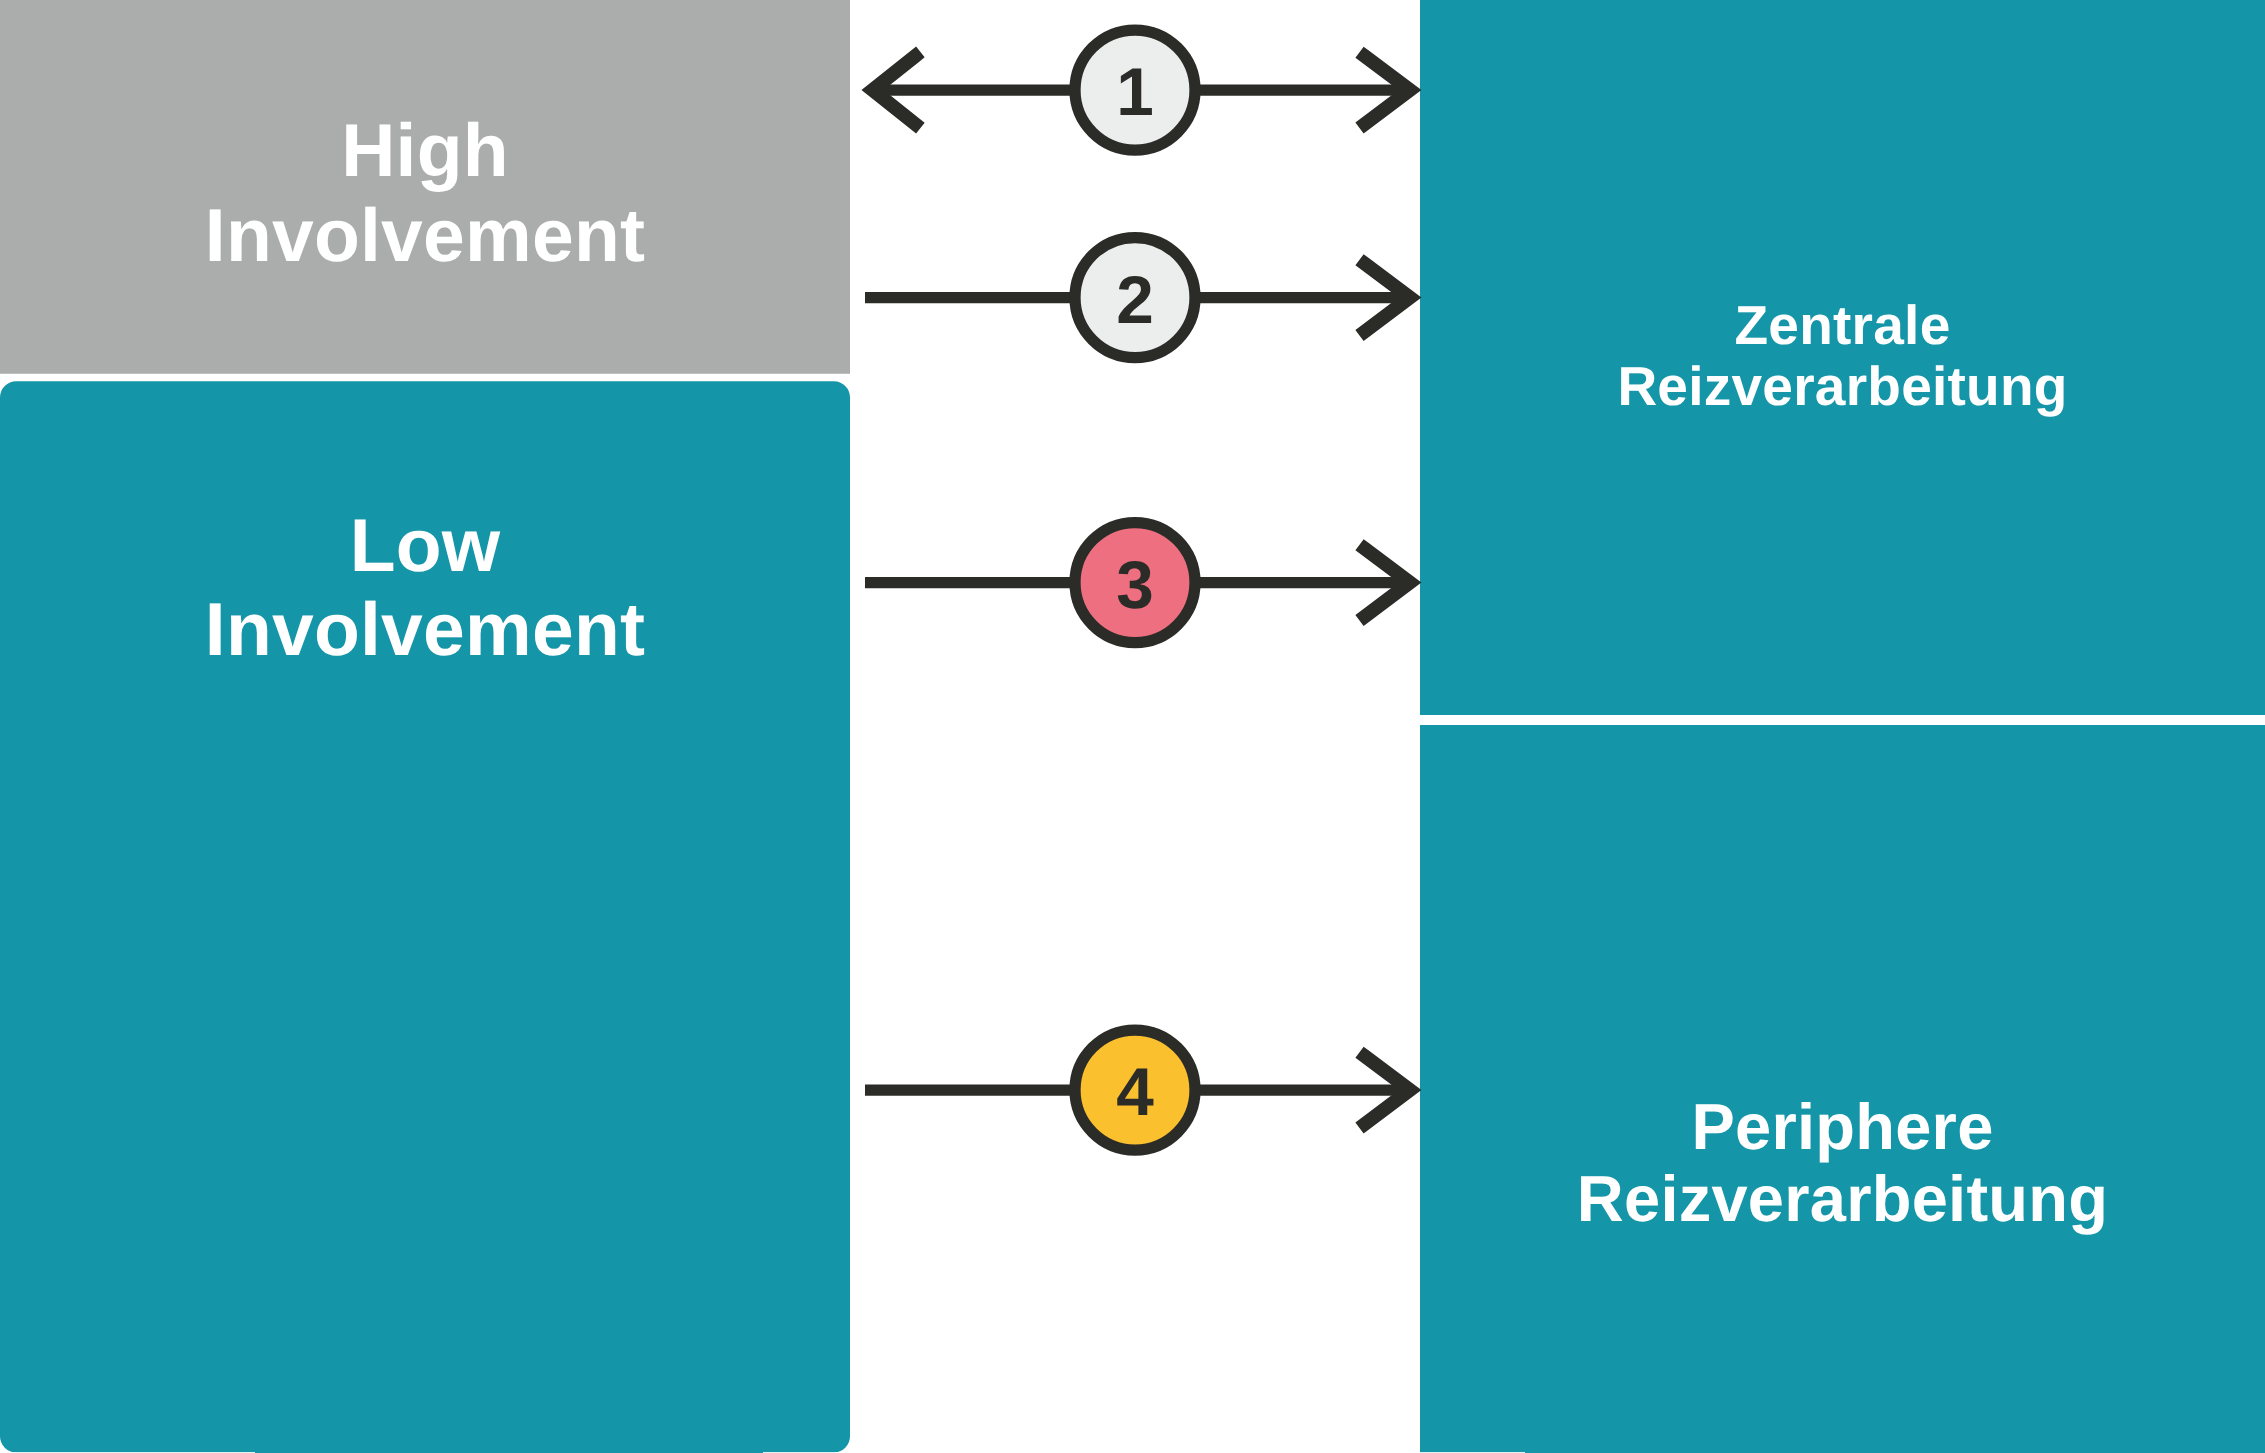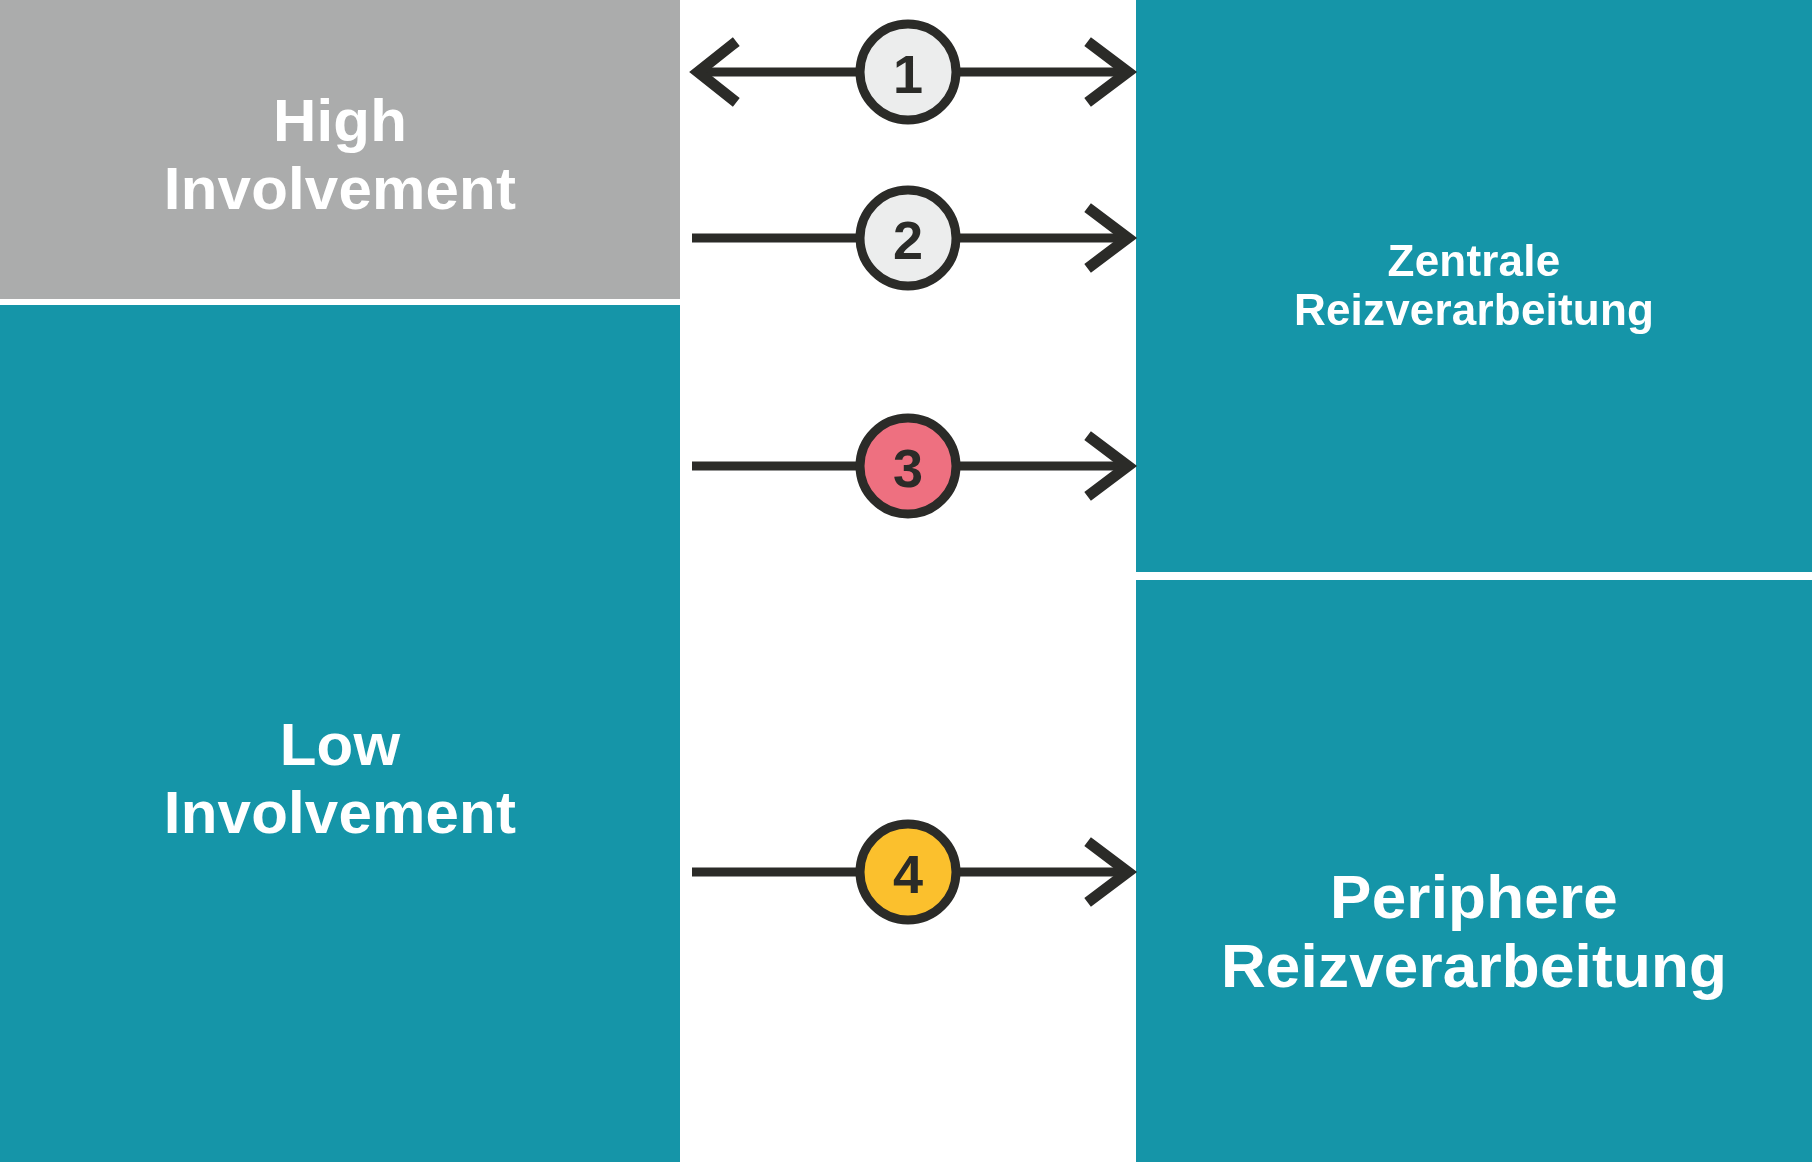--- a/index.html
+++ b/index.html
@@ -50,41 +50,42 @@
   }
   .box-high .box-label { margin-top: 10px; }
 
   .box-low {
     left: 0;
     top: 305px;
     width: 680px;
     height: 857px;
     background: #1595A8;
     font-size: 60px;
-    align-items: center;
+    align-items: flex-start;
+    border-radius: 13px;
   }
   .box-low .box-label { margin-top: 90px; }
 
   .box-zentral {
     left: 1136px;
     top: 0;
     width: 676px;
     height: 572px;
     background: #1595A8;
     font-size: 44px;
   }
   .box-zentral .box-label { margin-top: -2px; }
 
   .box-peripher {
     left: 1136px;
     top: 580px;
     width: 676px;
     height: 582px;
     background: #1595A8;
-    font-size: 62px;
+    font-size: 52px;
   }
   .box-peripher .box-label { margin-top: 120px; }
 
   
   .connector {
     position: absolute;
     left: 680px;
     width: 456px;
     height: 120px;
     pointer-events: none;

